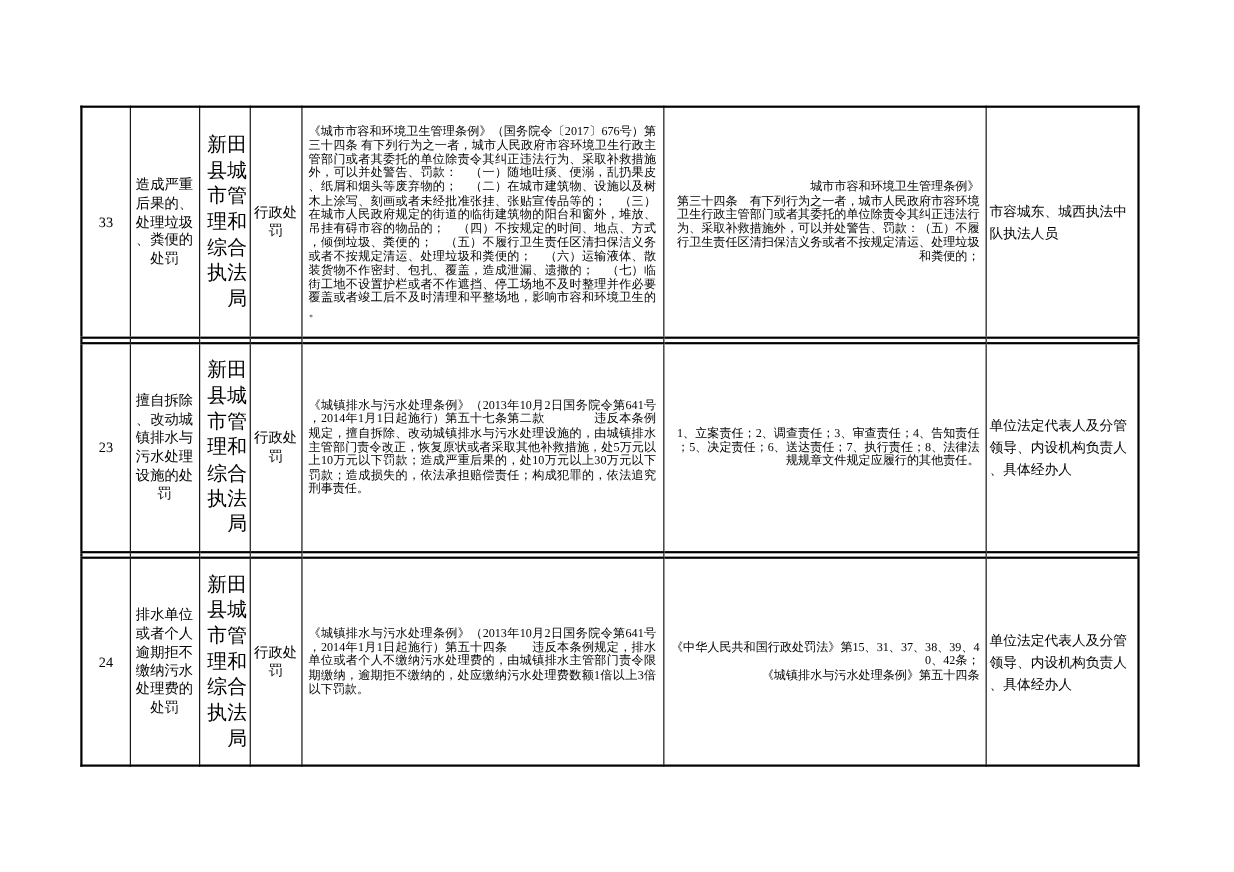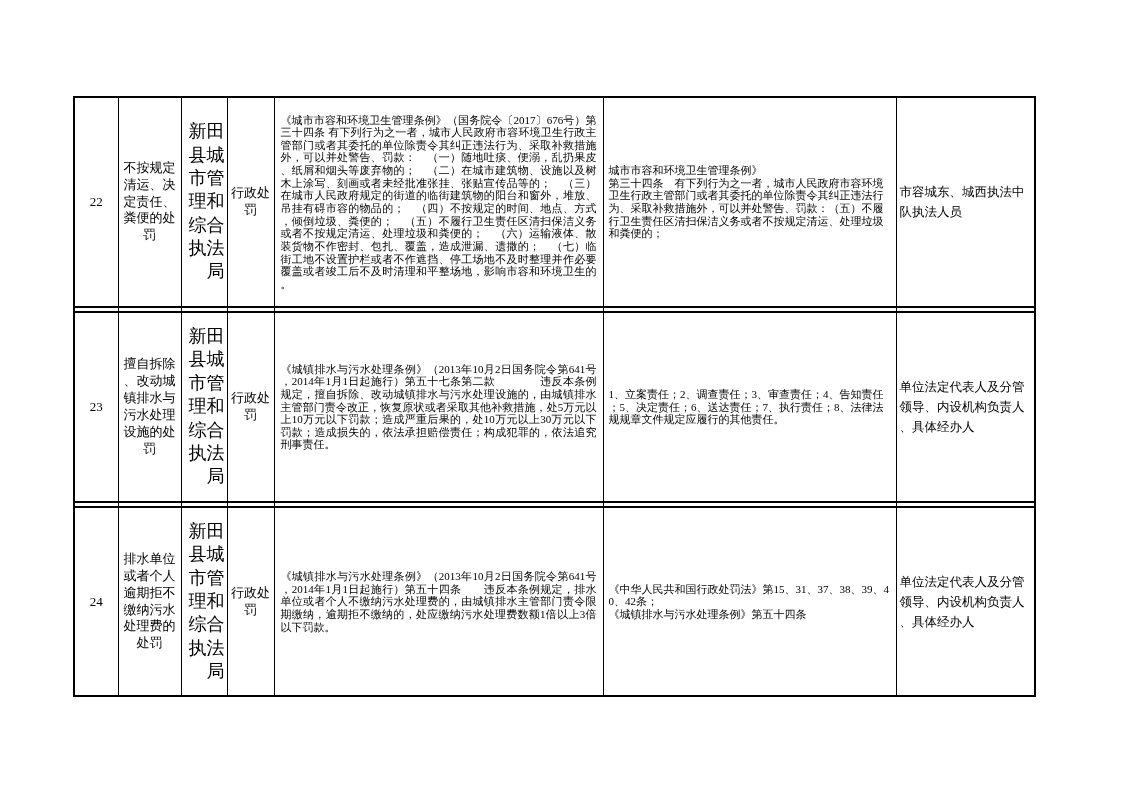--- a/index.html
+++ b/index.html
@@ -37,21 +37,21 @@
   td.name { text-align: center; font-size: 13px; line-height: 1.3; padding: 2px 4px; }
   td.dept { text-align: right; font-size: 18px; line-height: 1.3; padding: 12px 2px; }
   td.type { text-align: center; font-size: 13px; line-height: 1.3; padding: 6px 2px; }
   td.basis {
     text-align: justify;
     font-size: 11px;
     line-height: 1.15;
     padding: 2px 6px;
   }
   td.duty {
-    text-align: left;
+    text-align: right;
     font-size: 11px;
     line-height: 1.15;
     padding: 2px 5px;
     white-space: pre-wrap;
   }
   td.persons {
     text-align: left;
     font-size: 12.5px;
     line-height: 1.6;
     padding: 6px 3px;
@@ -66,22 +66,22 @@
       <col style="width:44px">
       <col style="width:63px">
       <col style="width:46px">
       <col style="width:47px">
       <col style="width:329px">
       <col style="width:293px">
       <col style="width:139px">
     </colgroup>
     <tbody>
       <tr class="r22">
-        <td class="seq">22</td>
-        <td class="name">不按规定清运、决定责任、粪便的处罚</td>
+        <td class="seq">33</td>
+        <td class="name">造成严重后果的、处理垃圾、粪便的处罚</td>
         <td class="dept">新田县城市管理和综合执法局</td>
         <td class="type">行政处罚</td>
         <td class="basis">《城市市容和环境卫生管理条例》（国务院令〔2017〕676号）第三十四条 有下列行为之一者，城市人民政府市容环境卫生行政主管部门或者其委托的单位除责令其纠正违法行为、采取补救措施外，可以并处警告、罚款：　（一）随地吐痰、便溺，乱扔果皮、纸屑和烟头等废弃物的；　（二）在城市建筑物、设施以及树木上涂写、刻画或者未经批准张挂、张贴宣传品等的；　（三）在城市人民政府规定的街道的临街建筑物的阳台和窗外，堆放、吊挂有碍市容的物品的；　（四）不按规定的时间、地点、方式，倾倒垃圾、粪便的；　（五）不履行卫生责任区清扫保洁义务或者不按规定清运、处理垃圾和粪便的；　（六）运输液体、散装货物不作密封、包扎、覆盖，造成泄漏、遗撒的；　（七）临街工地不设置护栏或者不作遮挡、停工场地不及时整理并作必要覆盖或者竣工后不及时清理和平整场地，影响市容和环境卫生的。</td>
         <td class="duty">城市市容和环境卫生管理条例》
 第三十四条　有下列行为之一者，城市人民政府市容环境卫生行政主管部门或者其委托的单位除责令其纠正违法行为、采取补救措施外，可以并处警告、罚款：（五）不履行卫生责任区清扫保洁义务或者不按规定清运、处理垃圾和粪便的；</td>
         <td class="persons">市容城东、城西执法中队执法人员</td>
       </tr>
       <tr class="spacer">
         <td></td>
         <td></td>

